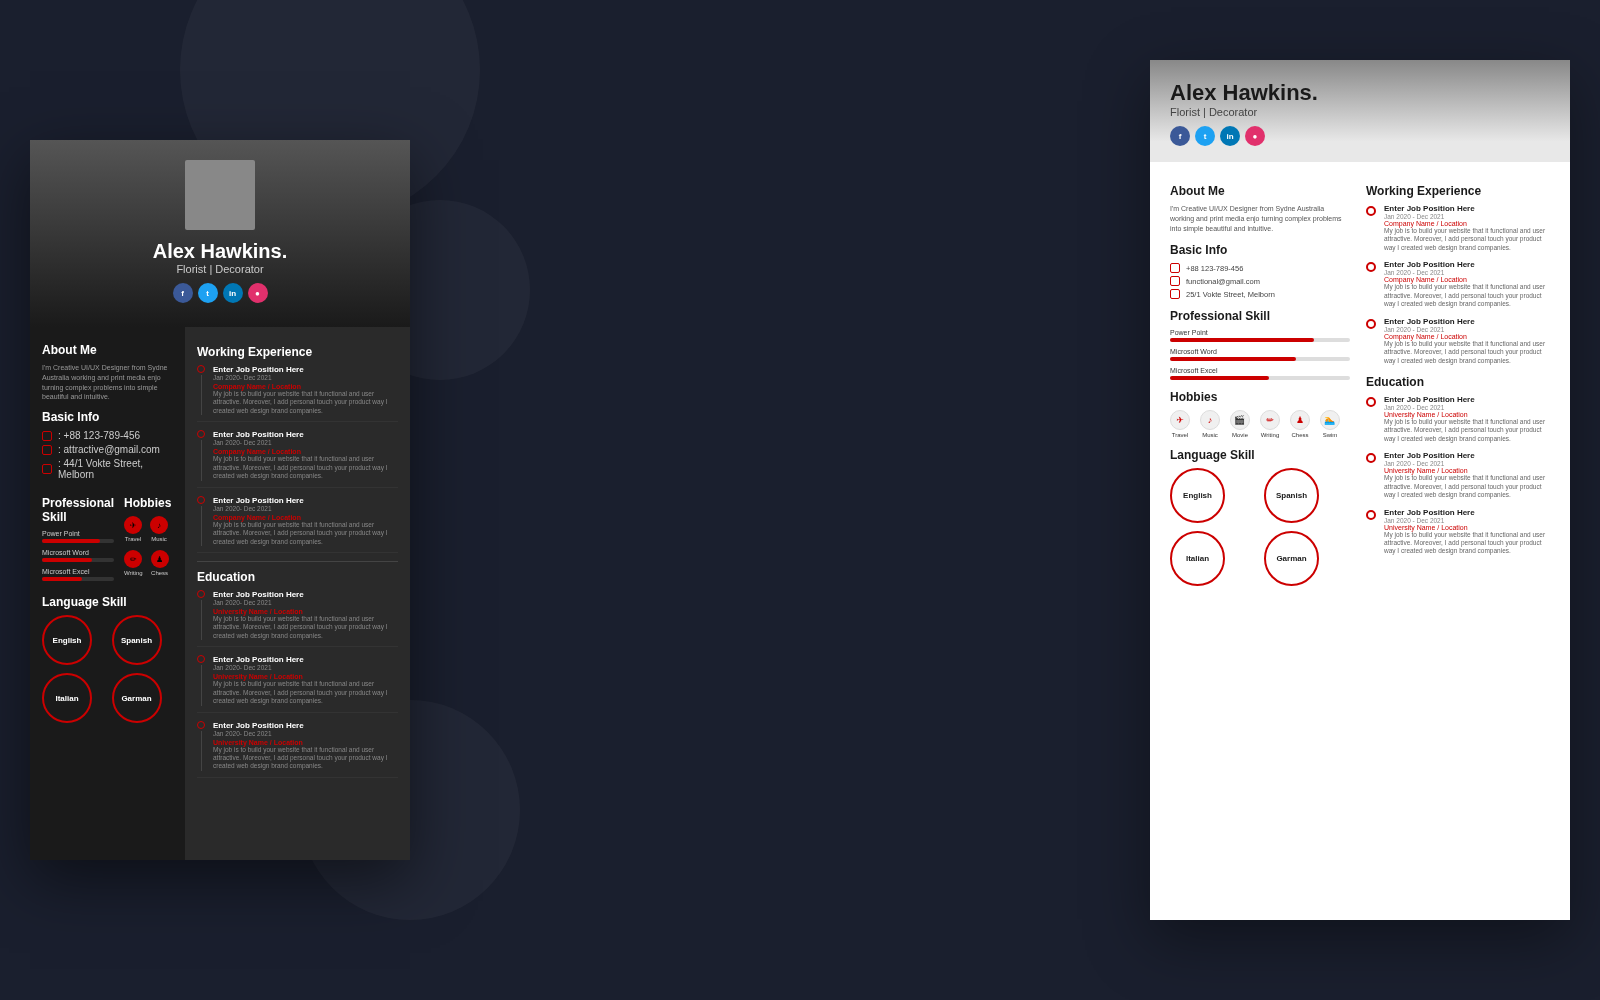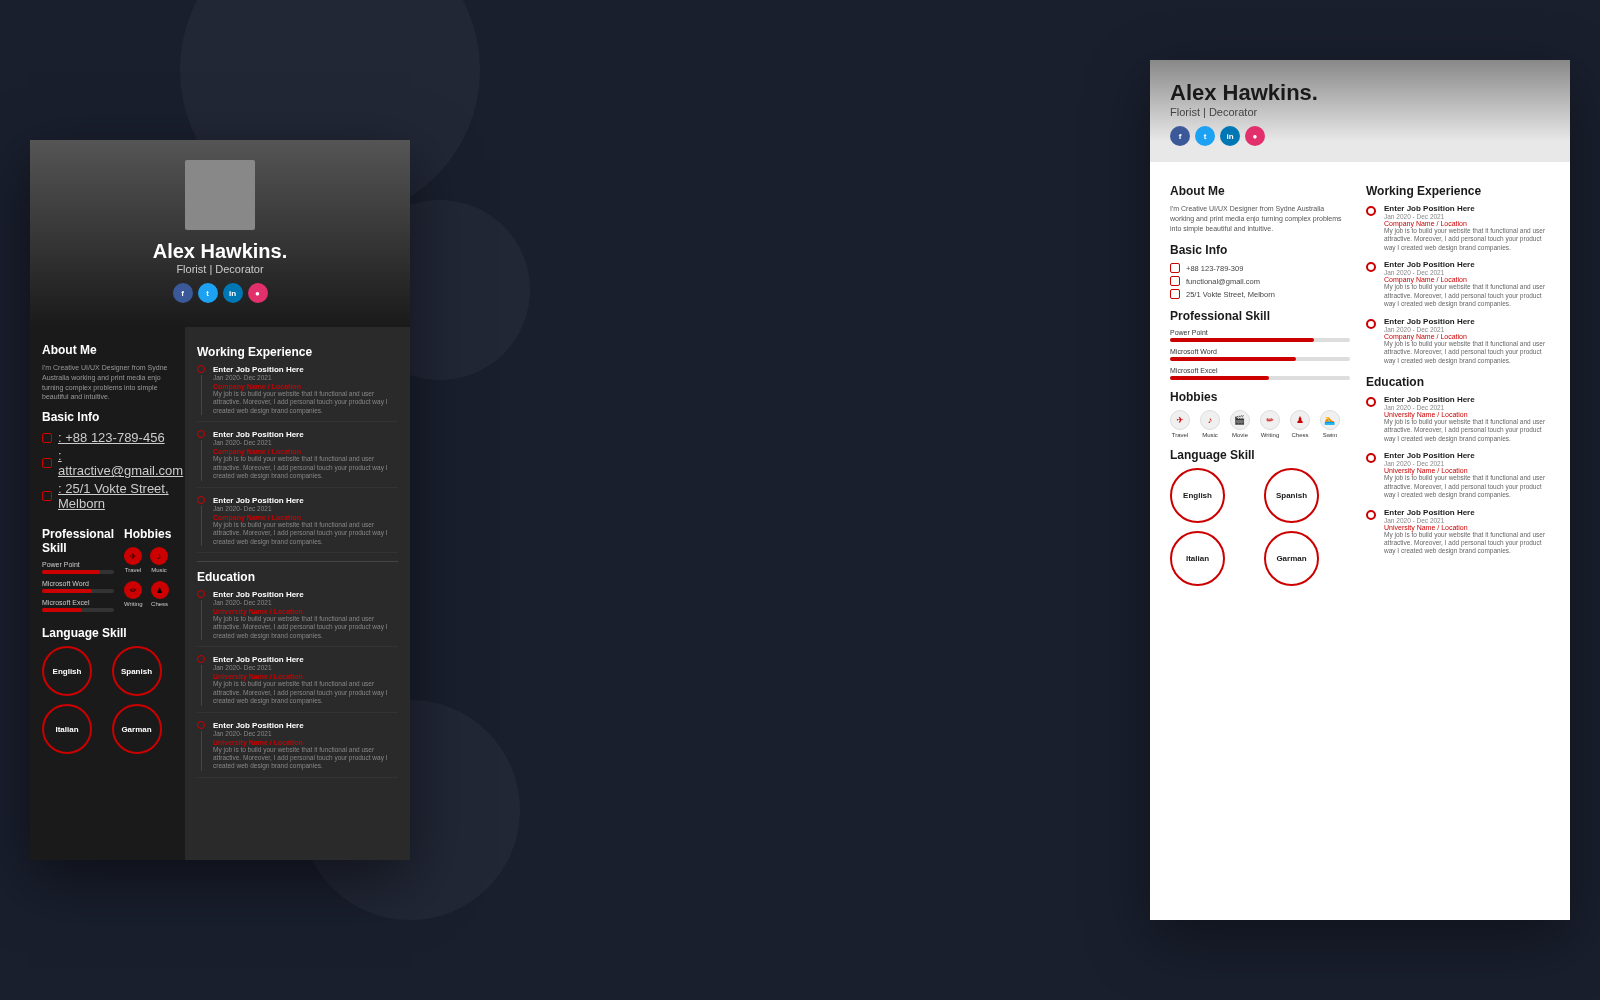--- a/index.html
+++ b/index.html
@@ -148,22 +148,21 @@
       margin-bottom: 3px;
     }
     .dark-basic-icon {
       width: 10px; height: 10px;
       border: 1.5px solid #cc0000;
       border-radius: 2px;
       flex-shrink: 0;
     }
     .dark-basic-text {
       color: #ccc;
-      font-size: 13px;
-      text-decoration: underline;
+      font-size: 10px;
     }
 
     .skill-row {
       margin-bottom: 6px;
     }
     .skill-label {
       color: #ccc;
       font-size: 7px;
       margin-bottom: 2px;
     }
@@ -478,21 +477,21 @@
         <div class="dark-basic-item">
           <div class="dark-basic-icon"></div>
           <div class="dark-basic-text">: +88 123-789-456</div>
         </div>
         <div class="dark-basic-item">
           <div class="dark-basic-icon"></div>
           <div class="dark-basic-text">: attractive@gmail.com</div>
         </div>
         <div class="dark-basic-item">
           <div class="dark-basic-icon"></div>
-          <div class="dark-basic-text">: 25/1 Vokte Street, Melborn</div>
+          <div class="dark-basic-text">: 44/1 Vokte Street, Melborn</div>
         </div>
 
         <div class="skills-hobbies-row" style="margin-top:8px;">
           <div class="skills-col">
             <div class="dark-section-title">Professional Skill</div>
             <div id="dark-skills-bars">
                 <div class="skill-row">
     <div class="skill-label">Power Point</div>
     <div class="skill-bar-bg">
       <div class="skill-bar-fill" style="width:80%"></div>
@@ -655,21 +654,21 @@
 
   <div class="light-body">
 
     <div class="light-left-col">
       <div class="light-section-title">About Me</div>
       <div class="light-text">I'm Creative UI/UX Designer from Sydne Australia working and print media enjo turning complex problems into simple beautiful and intuitive.</div>
 
       <div class="light-section-title">Basic Info</div>
       <div class="light-basic-item">
         <div class="light-basic-icon"></div>
-        <div class="light-basic-text">+88 123-789-309</div>
+        <div class="light-basic-text">+88 123-789-456</div>
       </div>
       <div class="light-basic-item">
         <div class="light-basic-icon"></div>
         <div class="light-basic-text">functional@gmail.com</div>
       </div>
       <div class="light-basic-item">
         <div class="light-basic-icon"></div>
         <div class="light-basic-text">25/1 Vokte Street, Melborn</div>
       </div>
 

